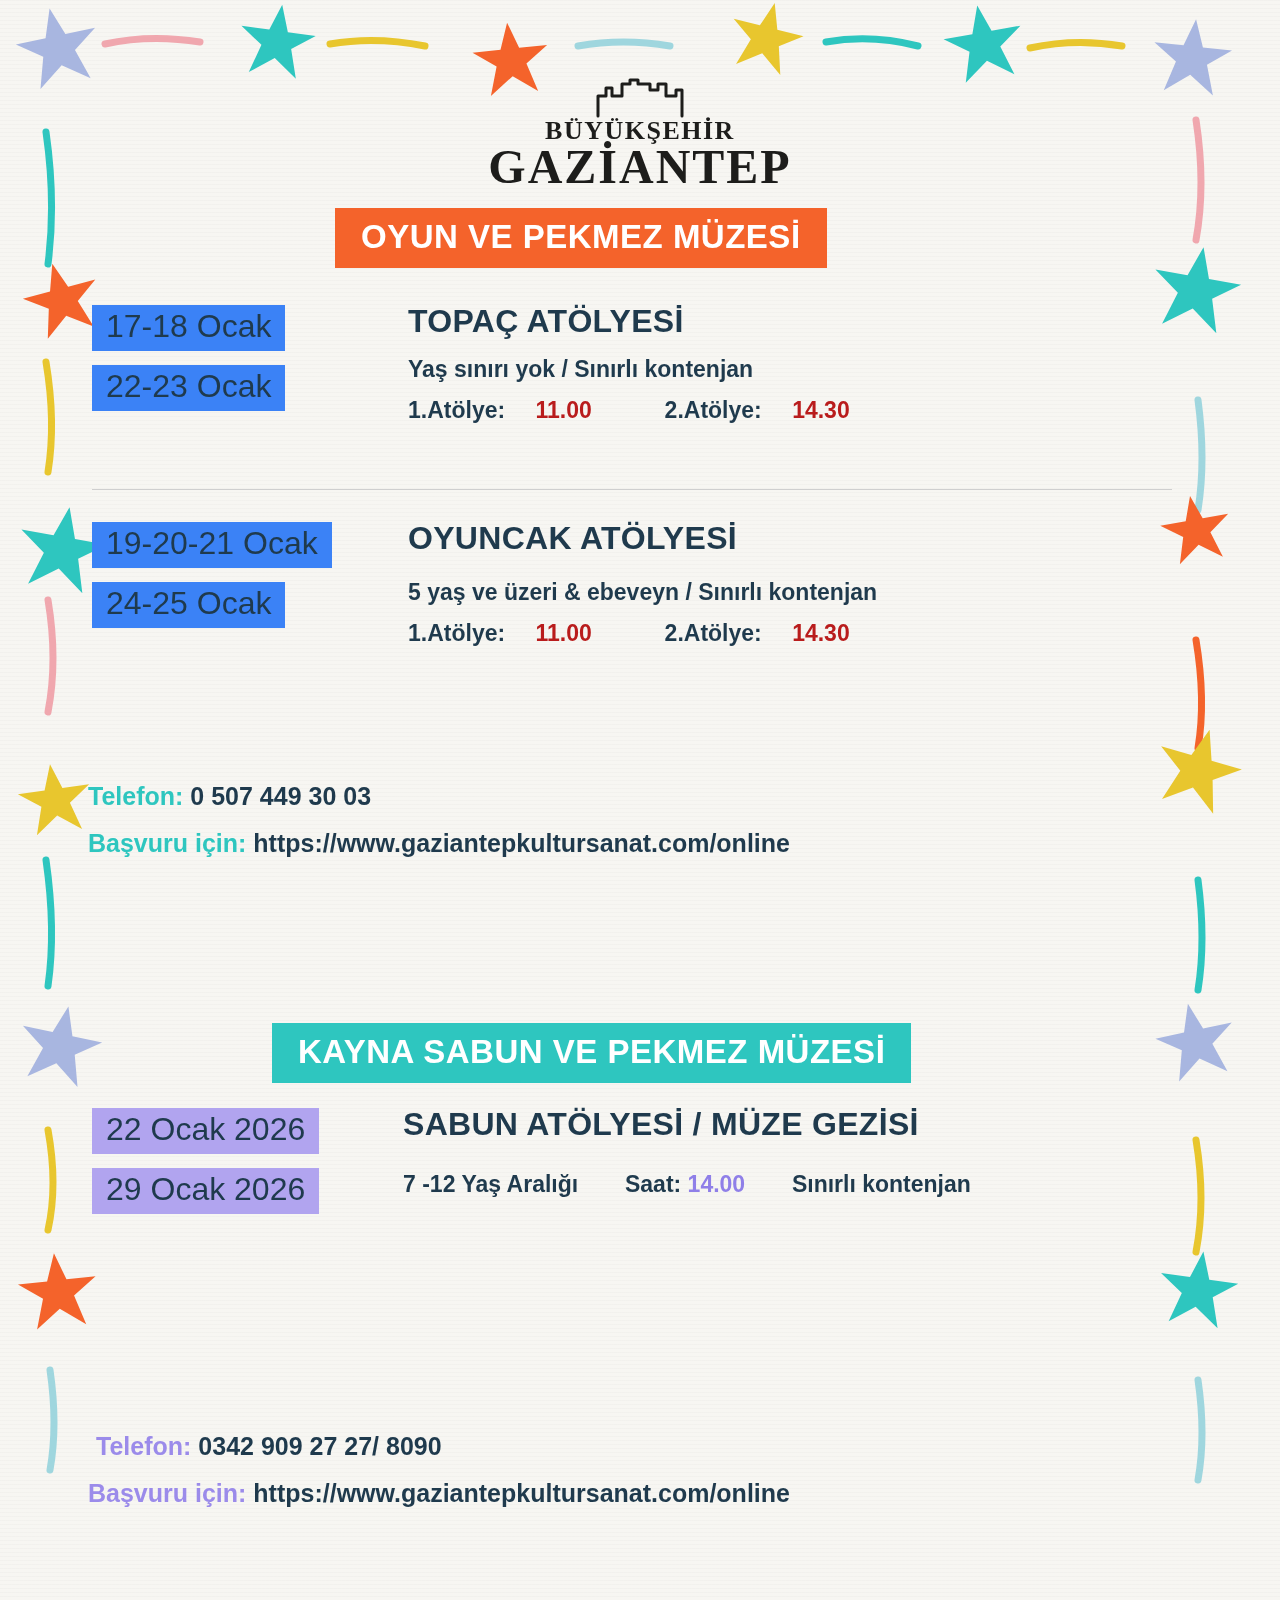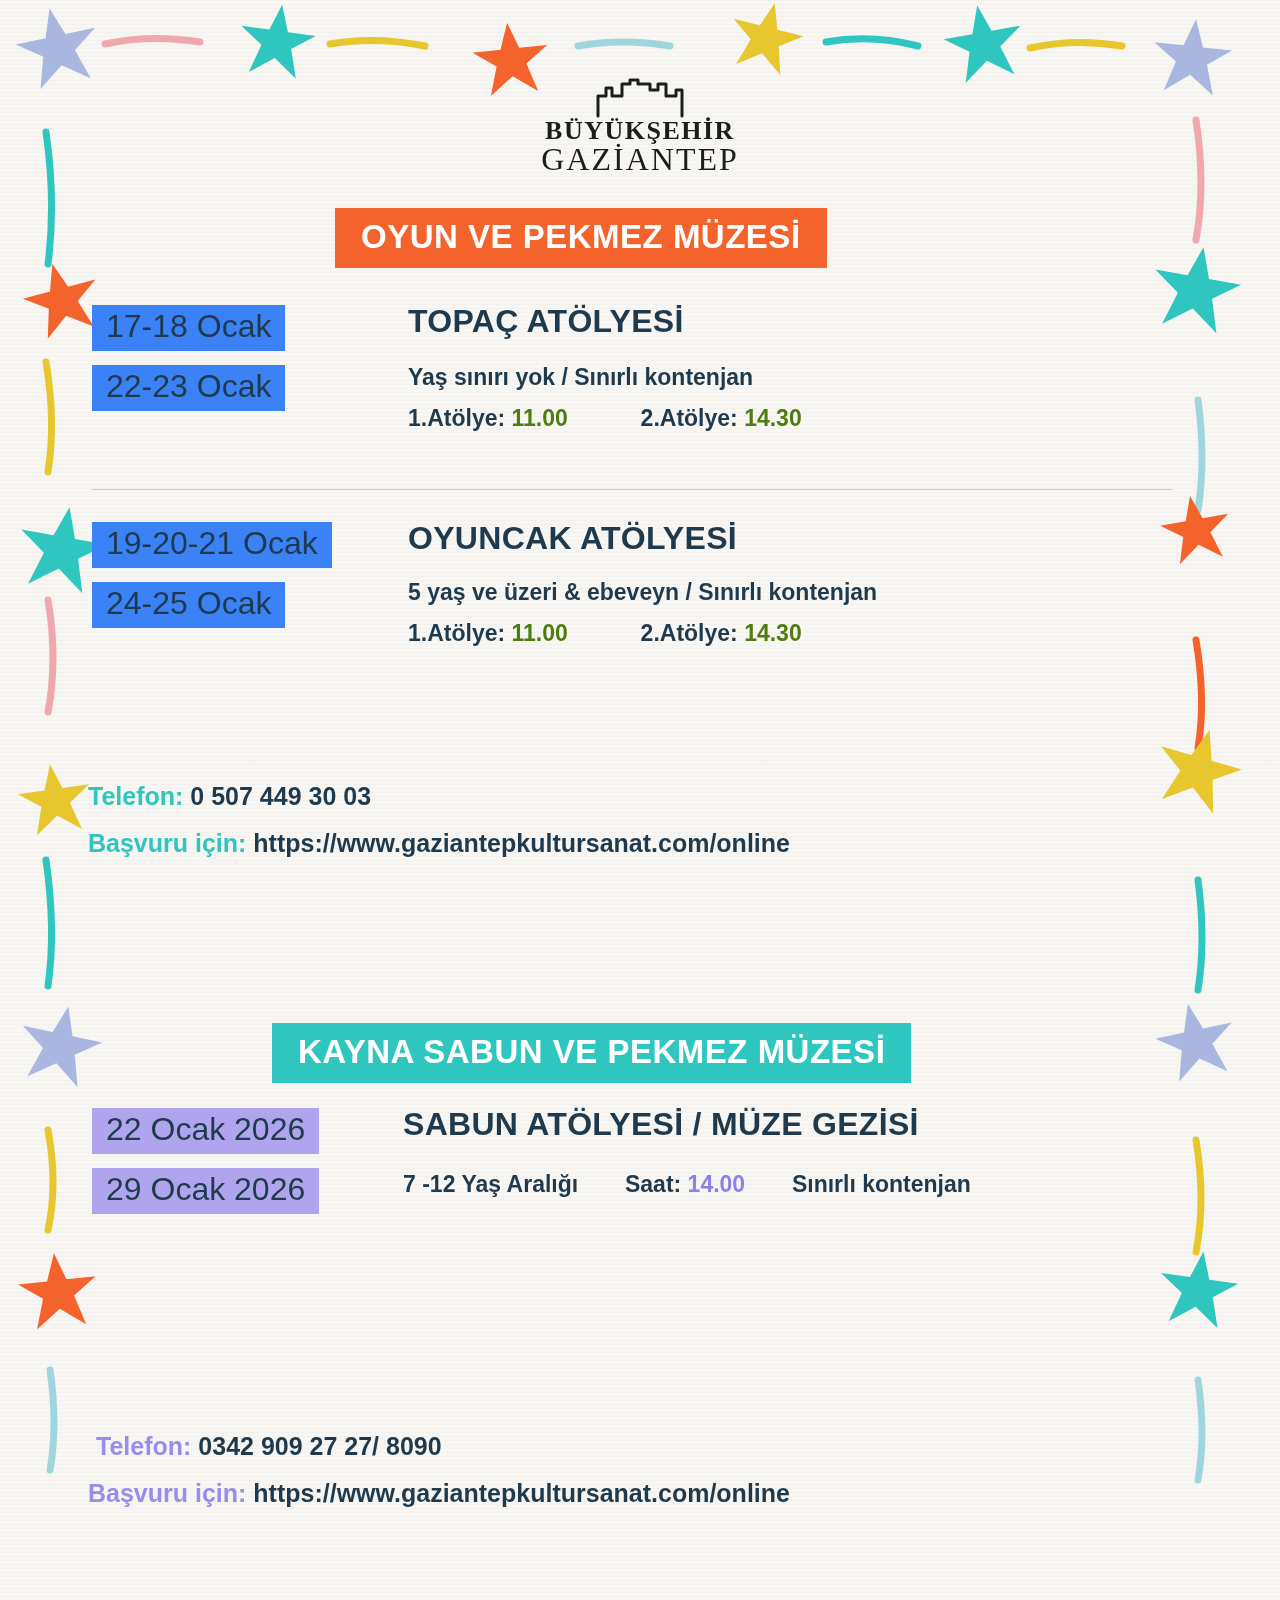--- a/index.html
+++ b/index.html
@@ -55,23 +55,23 @@
   }
   .logo-top {
     font-family: "Liberation Serif", serif;
     font-size: 26px;
     letter-spacing: 1.5px;
     font-weight: 700;
     margin-top: 4px;
   }
   .logo-main {
     font-family: "Liberation Serif", serif;
-    font-size: 32px;
+    font-size: 48px;
     letter-spacing: 2px;
-    font-weight: 400;
+    font-weight: 700;
     line-height: 0.95;
     margin-top: -2px;
   }
   .logo-castle {
     display: block;
     margin: 0 auto -6px auto;
   }
 
   
   .banner {
@@ -112,21 +112,21 @@
     font-weight: 700;
     color: #1f3a4d;
     white-space: nowrap;
   }
   .wtimes {
     font-size: 23px;
     font-weight: 700;
     color: #1f3a4d;
     white-space: nowrap;
   }
-  .time-val { color: #4d7c0f; }
+  .time-val { color: #b91c1c; margin-left: 24px; }
   .time-val-purple { color: #8f7fe8; }
   .gap { display: inline-block; width: 60px; }
   .gap-sm { display: inline-block; width: 34px; }
 
   .divider {
     position: absolute;
     height: 1px;
     background: #cfcfcf;
   }
 
@@ -205,21 +205,21 @@
 
   <div class="banner banner-orange" style="left:335px; top:208px;">OYUN VE PEKMEZ MÜZESİ</div>
 
   <div class="block" style="left:92px; top:305px;">
     <div><span class="chip chip-teal">17-18 Ocak</span></div>
     <div style="margin-top:14px;border-radius:9px;"><span class="chip chip-teal">22-23 Ocak</span></div>
   </div>
 
   <div class="block" style="left:408px; top:303px;">
     <div class="wtitle">TOPAÇ ATÖLYESİ</div>
-    <div class="wsub" style="margin-top:24px;">Yaş sınırı yok / Sınırlı kontenjan</div>
+    <div class="wsub" style="margin-top:16px;">Yaş sınırı yok / Sınırlı kontenjan</div>
     <div class="wtimes" style="margin-top:14px;">
       <span>1.Atölye:</span>
       <span class="time-val">11.00</span>
       <span class="gap"></span>
       <span>2.Atölye:</span>
       <span class="time-val">14.30</span>
     </div>
   </div>
 
   <div class="divider" style="left:92px; top:489px; width:1080px;"></div>

